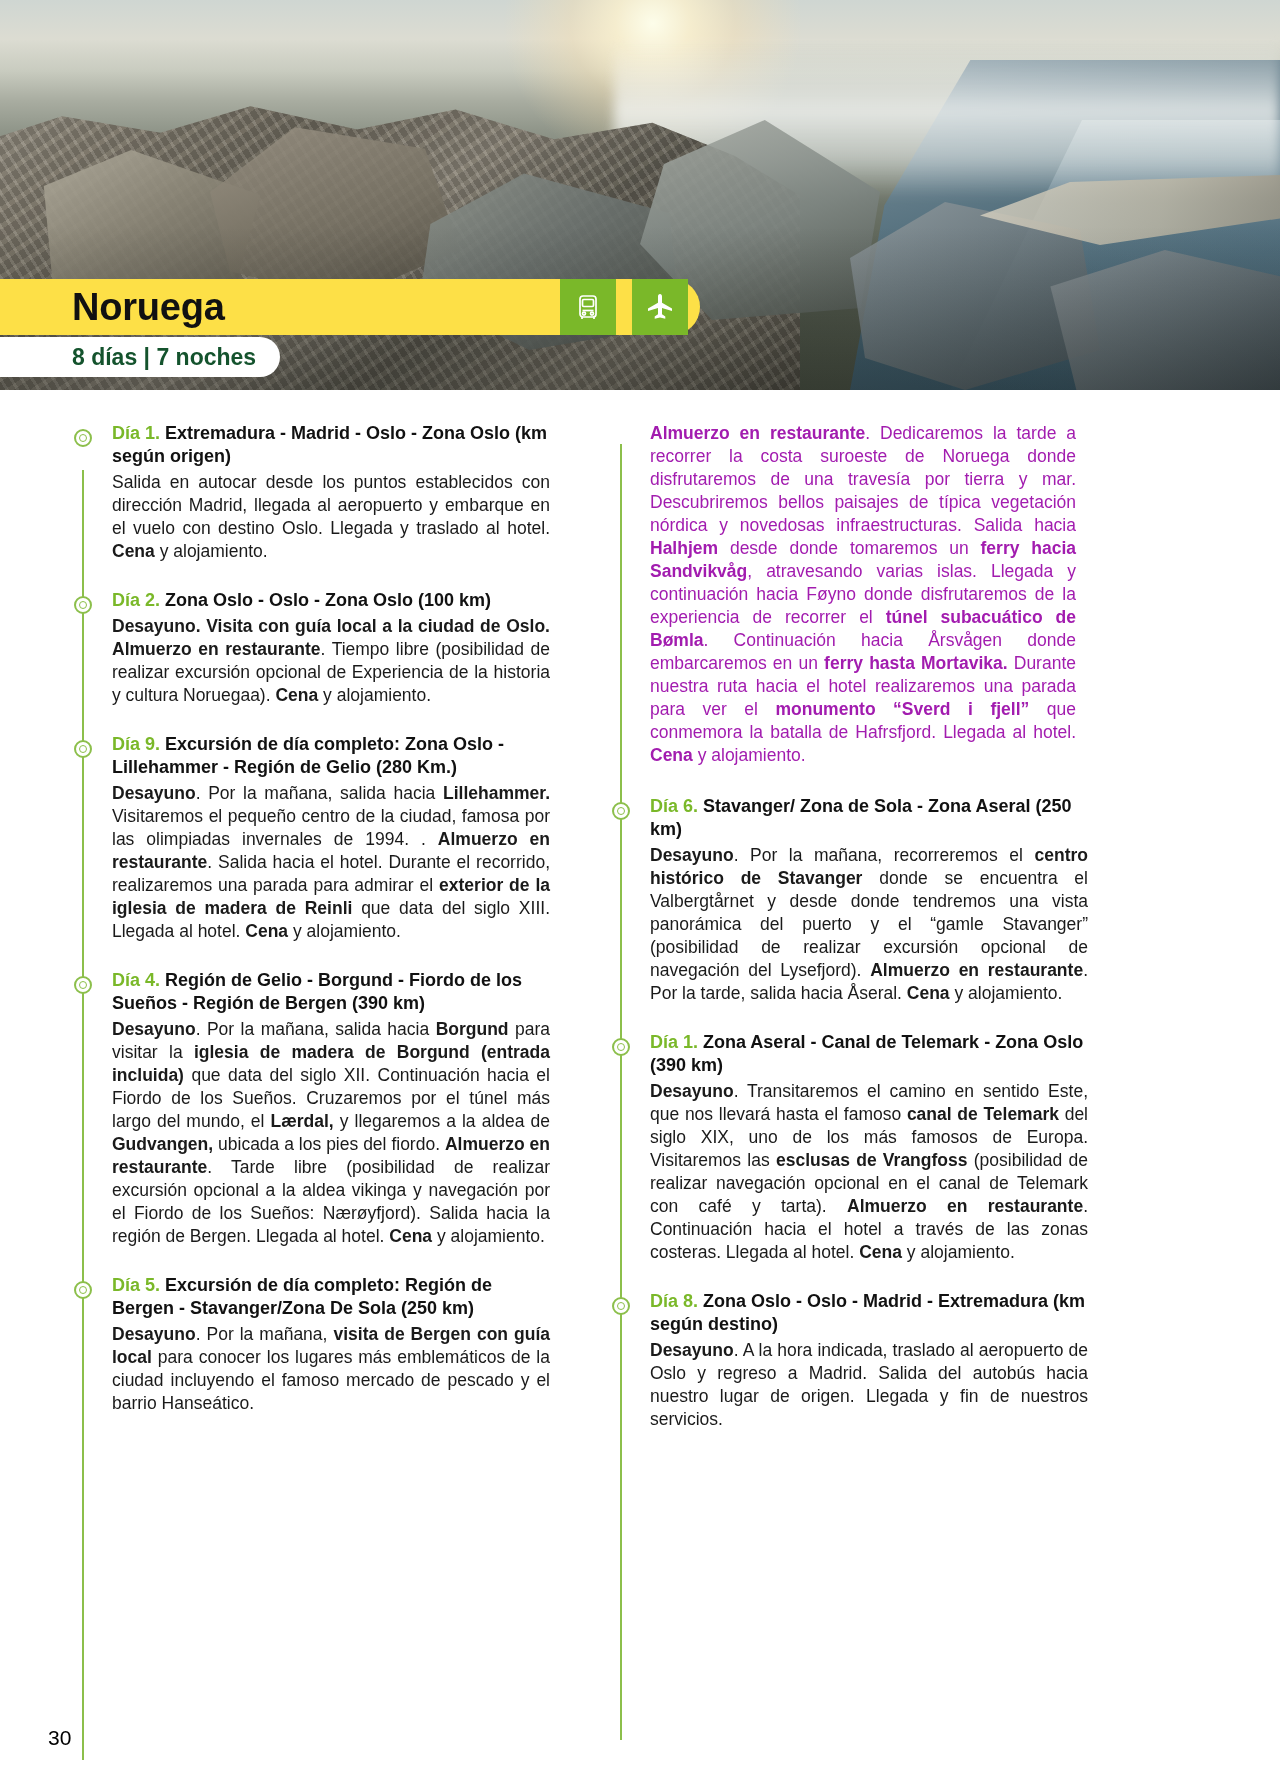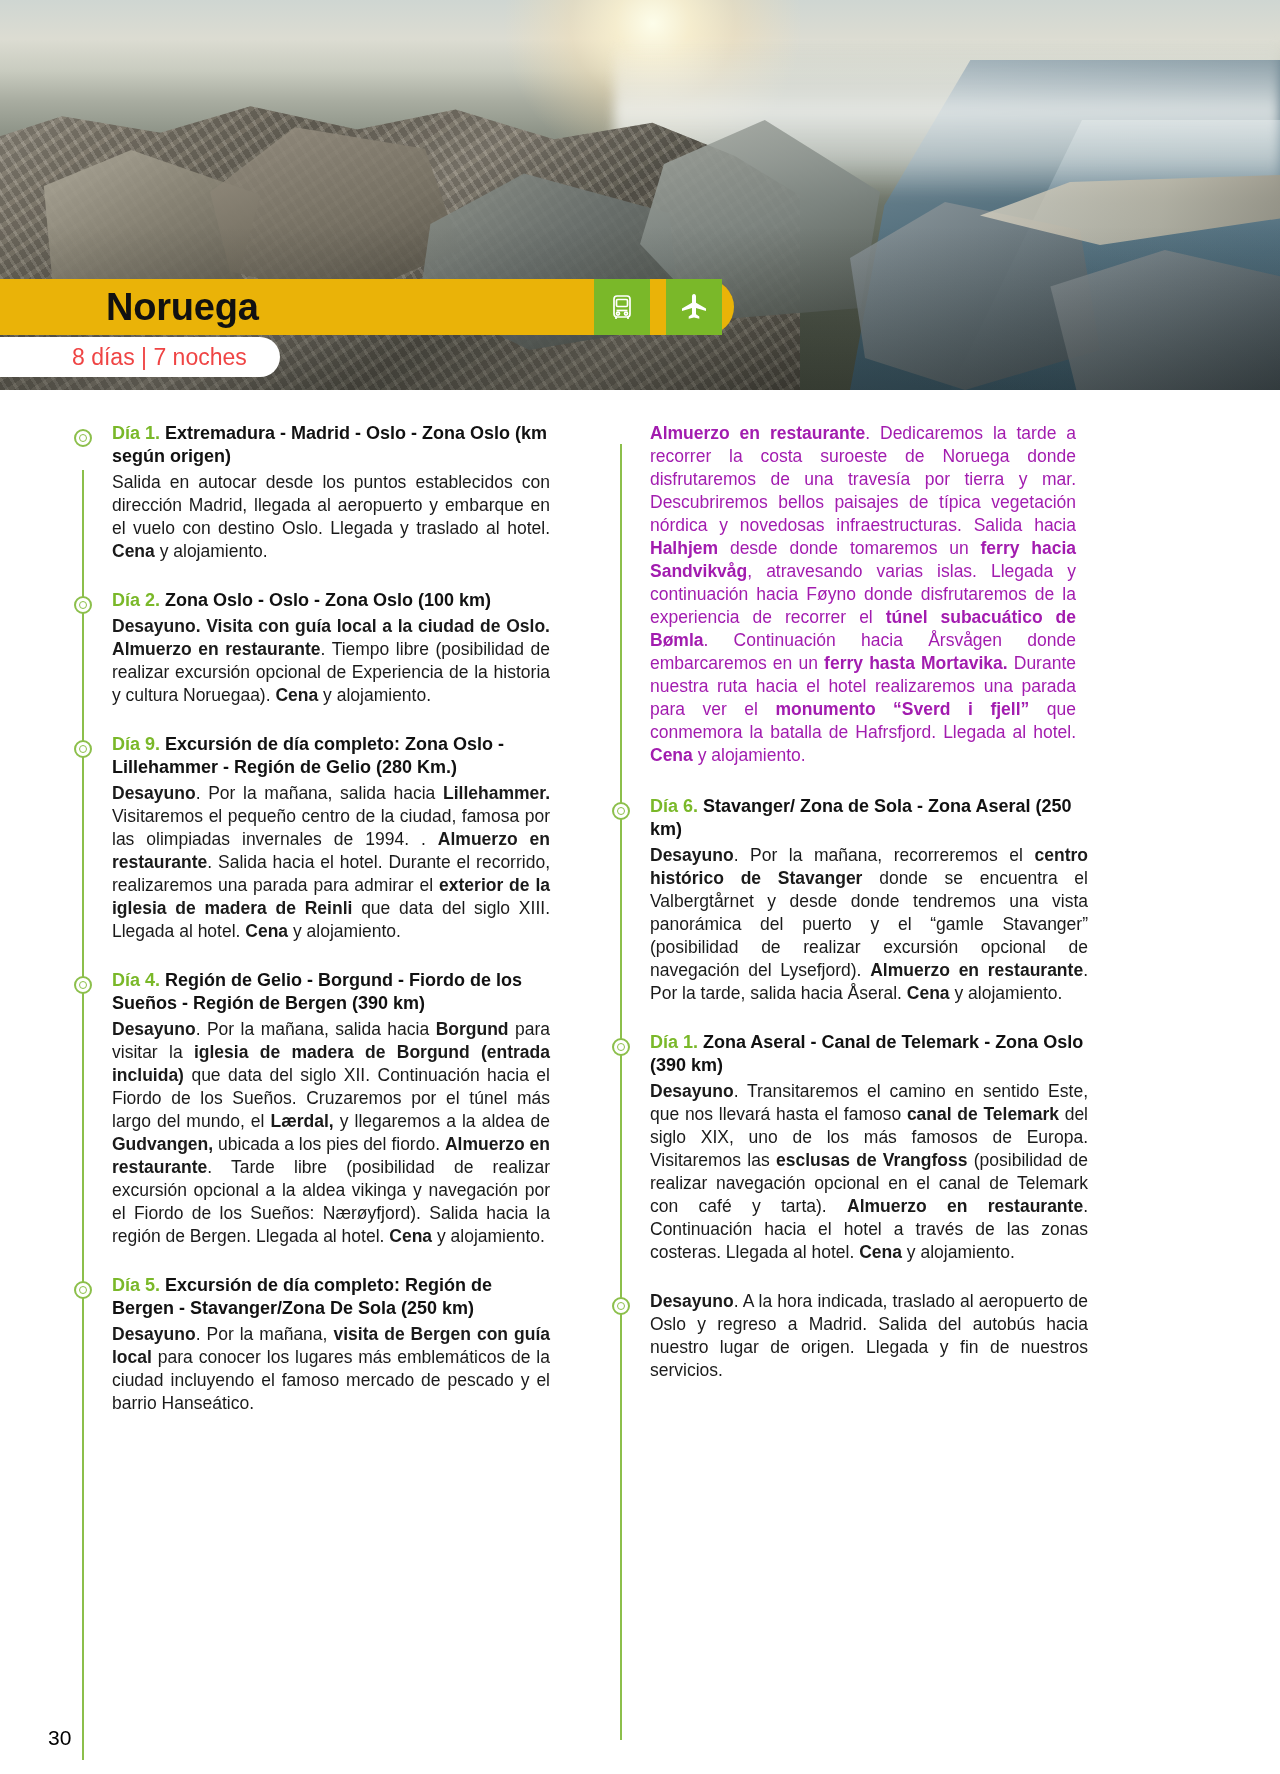--- a/index.html
+++ b/index.html
@@ -103,26 +103,25 @@
     inset: 0;
     background: linear-gradient(to bottom, rgba(0,0,0,0) 58%, rgba(20,22,18,.28) 100%);
   }
 
   
   .title-bar {
     position: absolute;
     left: 0; top: 279px;
     width: 700px;
     height: 56px;
-    background: #eab308;
+    background: #fde047;
     border-radius: 0 28px 28px 0;
     display: flex;
     align-items: center;
     z-index: 5;
-    padding-left: 34px;
   }
   .title-text {
     font-size: 38px;
     font-weight: bold;
     color: #111111;
     margin-left: 72px;
     letter-spacing: -0.2px;
     white-space: nowrap;
   }
   .title-icons {
@@ -148,23 +147,24 @@
     width: 280px;
     height: 40px;
     background: #ffffff;
     border-radius: 0 20px 20px 0;
     display: flex;
     align-items: center;
     z-index: 5;
   }
   .subtitle-text {
     font-size: 23px;
-    color: #ef4444;
+    color: #14532d;
     margin-left: 72px;
     white-space: nowrap;
+    font-weight: bold;
   }
 
   
   .content {
     position: absolute;
     left: 0; top: 390px;
     width: 1280px;
     height: 1384px;
     background: #ffffff;
   }
@@ -338,20 +338,21 @@
             <div class="day-head"><span class="day-label">Día 6.</span> Stavanger/ Zona de Sola - Zona Aseral (250 km)</div>
             <div class="day-body"><b>Desayuno</b>. Por la mañana, recorreremos el <b>centro histórico de Stavanger</b> donde se encuentra el Valbergtårnet y desde donde tendremos una vista panorámica del puerto y el “gamle Stavanger” (posibilidad de realizar excursión opcional de navegación del Lysefjord). <b>Almuerzo en restaurante</b>. Por la tarde, salida hacia Åseral. <b>Cena</b> y alojamiento.</div>
           </div>
           <div class="day">
             <span class="marker"></span>
             <div class="day-head"><span class="day-label">Día 1.</span> Zona Aseral - Canal de Telemark - Zona Oslo (390 km)</div>
             <div class="day-body"><b>Desayuno</b>. Transitaremos el camino en sentido Este, que nos llevará hasta el famoso <b>canal de Telemark</b> del siglo XIX, uno de los más famosos de Europa. Visitaremos las <b>esclusas de Vrangfoss</b> (posibilidad de realizar navegación opcional en el canal de Telemark con café y tarta). <b>Almuerzo en restaurante</b>. Continuación hacia el hotel a través de las zonas costeras. Llegada al hotel. <b>Cena</b> y alojamiento.</div>
           </div>
           <div class="day">
             <span class="marker"></span>
+            <div class="day-head"><span class="day-label">Día 8.</span> Zona Oslo - Oslo - Madrid - Extremadura (km según destino)</div>
             <div class="day-body"><b>Desayuno</b>. A la hora indicada, traslado al aeropuerto de Oslo y regreso a Madrid. Salida del autobús hacia nuestro lugar de origen. Llegada y fin de nuestros servicios.</div>
           </div>
         </div>
     </div>
 
   </div>
 
   <div class="page-number">30</div>
 </div>
 

